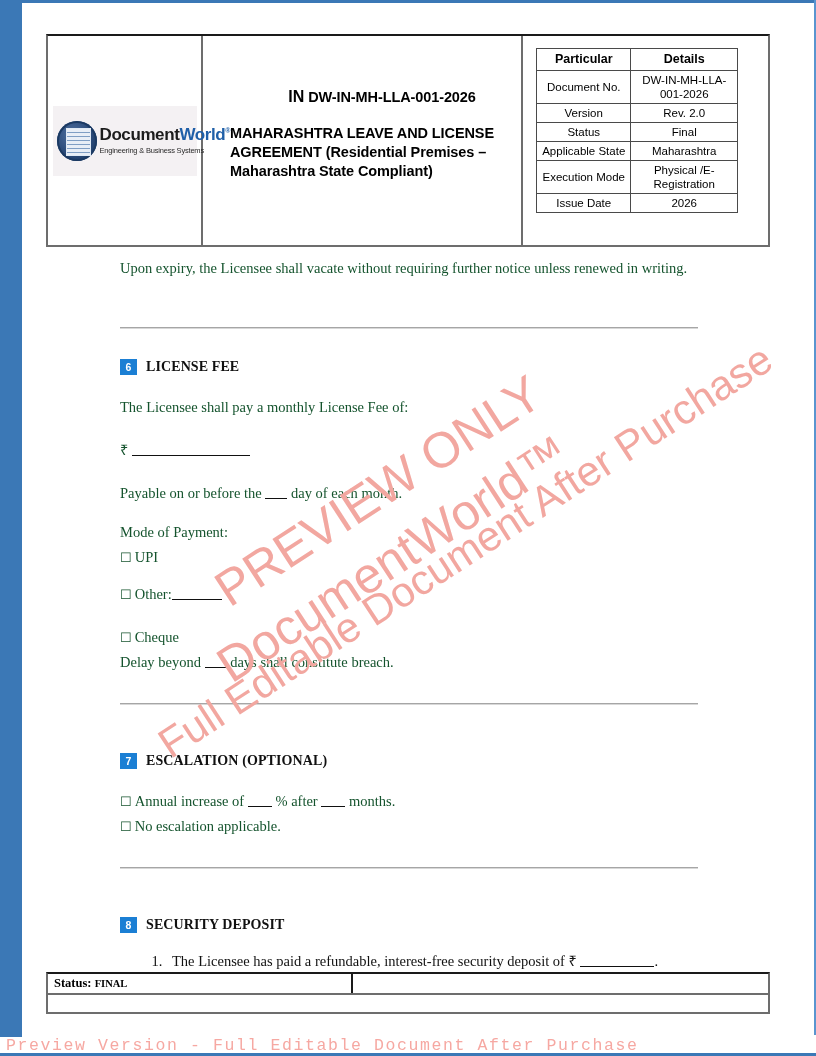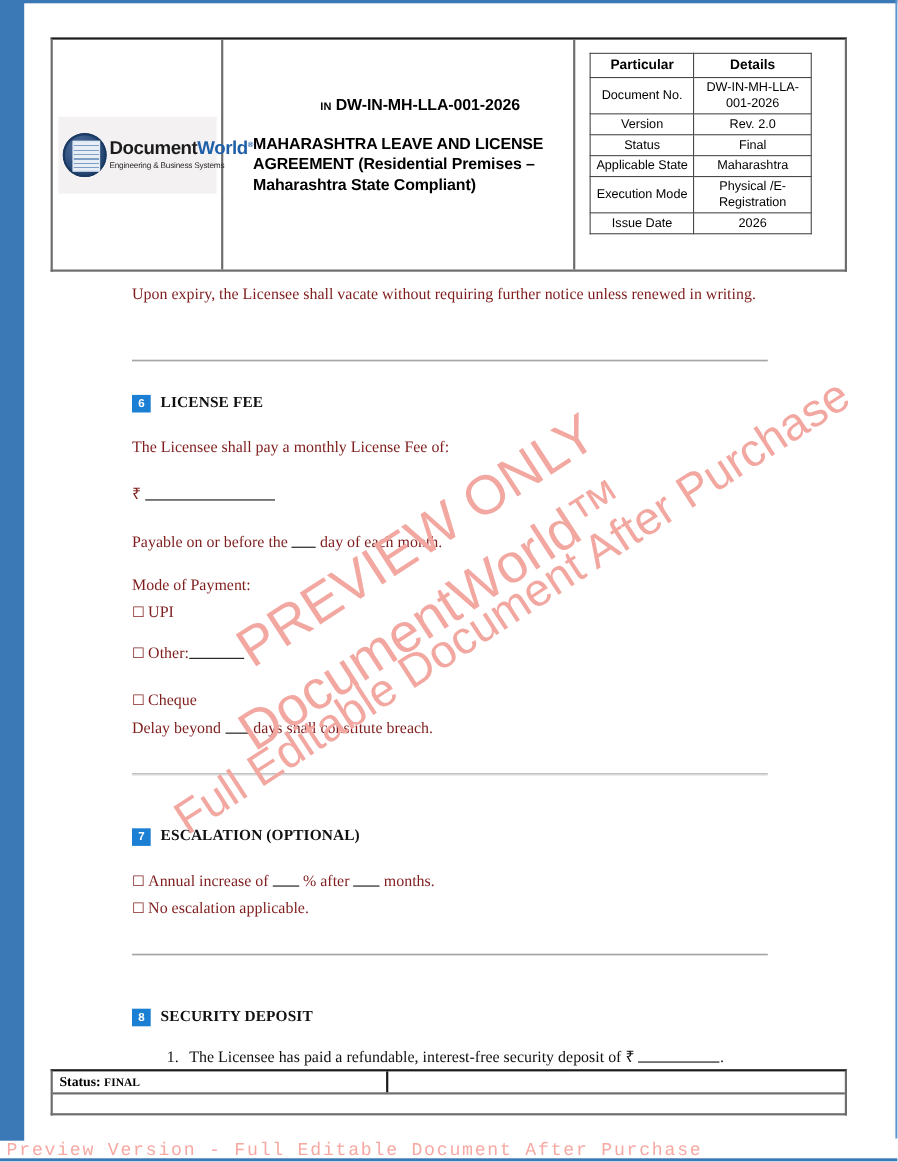--- a/index.html
+++ b/index.html
@@ -95,21 +95,21 @@
     font-size: 7.5px; color: #2b2b2b; margin-top: 4px;
     letter-spacing: -0.2px; white-space: nowrap;
   }
 
   
   .hdr-docno {
     font-family: "Liberation Sans", sans-serif;
     font-weight: bold; font-size: 14.5px; color: #000;
     text-align: center; letter-spacing: -0.1px;
   }
-  .hdr-docno .in-prefix { font-size: 10px; letter-spacing: 0; padding-left: 40px; }
+  .hdr-docno .in-prefix { font-size: 16px; letter-spacing: 0; padding-left: 40px; }
   .hdr-title {
     font-family: "Liberation Sans", sans-serif;
     font-weight: bold; font-size: 14.5px; color: #000;
     text-align: left; line-height: 1.32; margin-top: 18px;
     letter-spacing: -0.1px;
   }
 
   
   table.meta {
     border-collapse: collapse;
@@ -132,21 +132,21 @@
   .rule {
     height: 2px;
     background: linear-gradient(to bottom, #a6a6a6 0 1px, #d8d8d8 1px 2px);
     margin: 0 0 0 0;
     width: 578px;
     position: relative; left: 120px;
   }
   p.body-text {
     margin: 0; padding: 0 0 0 0;
     position: relative; left: 120px; width: 580px;
-    font-size: 14.5px; line-height: 1.45; color: #7f1d1d;
+    font-size: 14.5px; line-height: 1.45; color: #14532d;
   }
   .sec-head {
     position: relative; left: 120px;
     display: flex; align-items: center; gap: 9px;
   }
   .sec-badge {
     width: 17px; height: 16px;
     background: #1b7fd4; color: #fff;
     font-family: "Liberation Sans", sans-serif;
     font-size: 10.5px; font-weight: bold;

